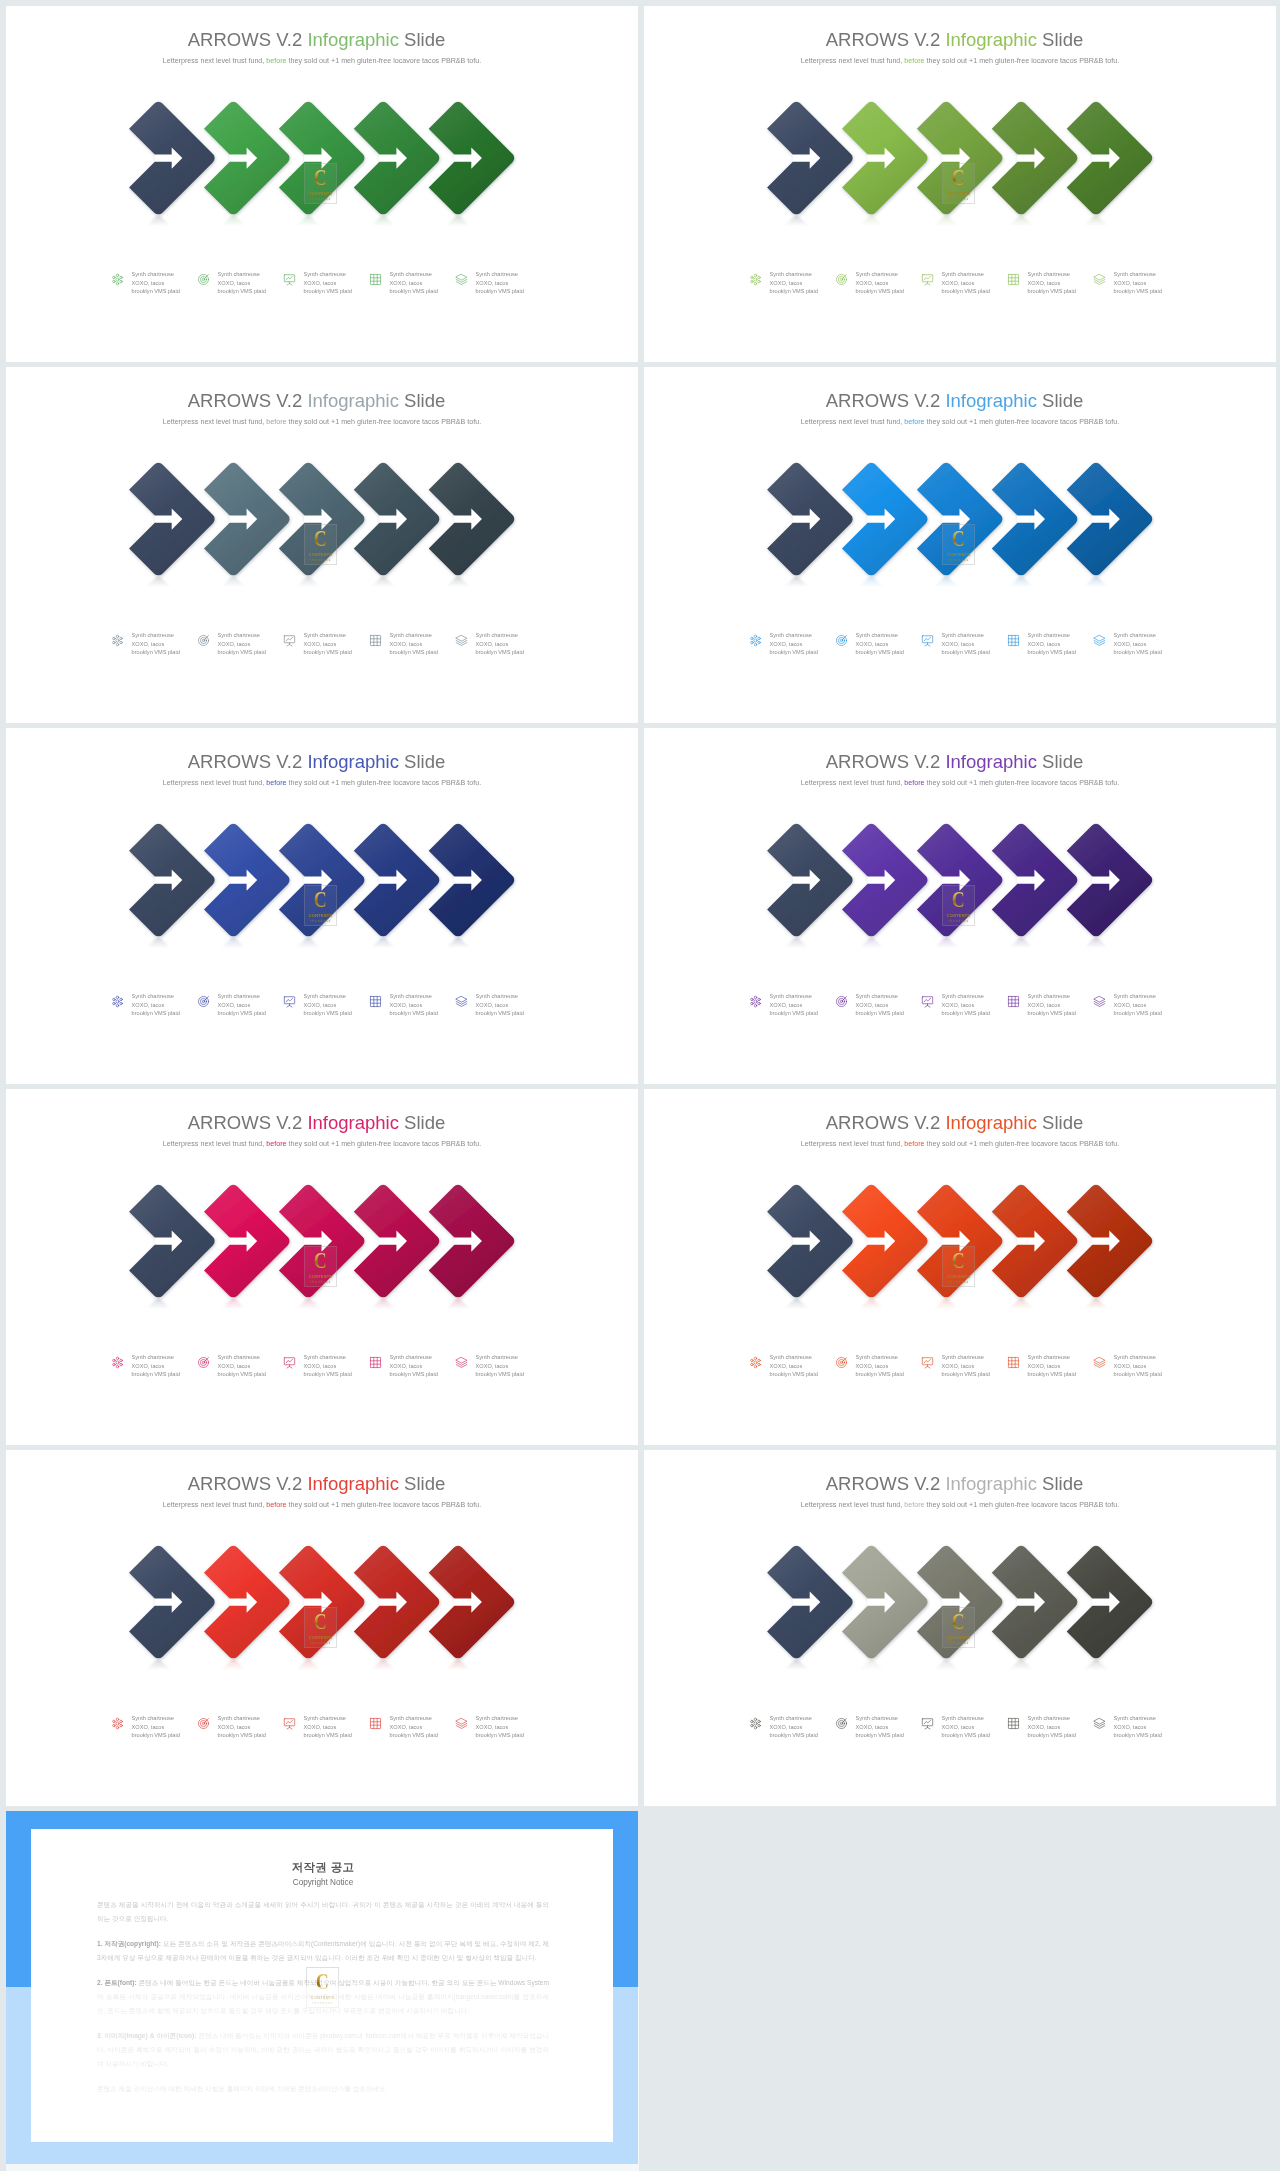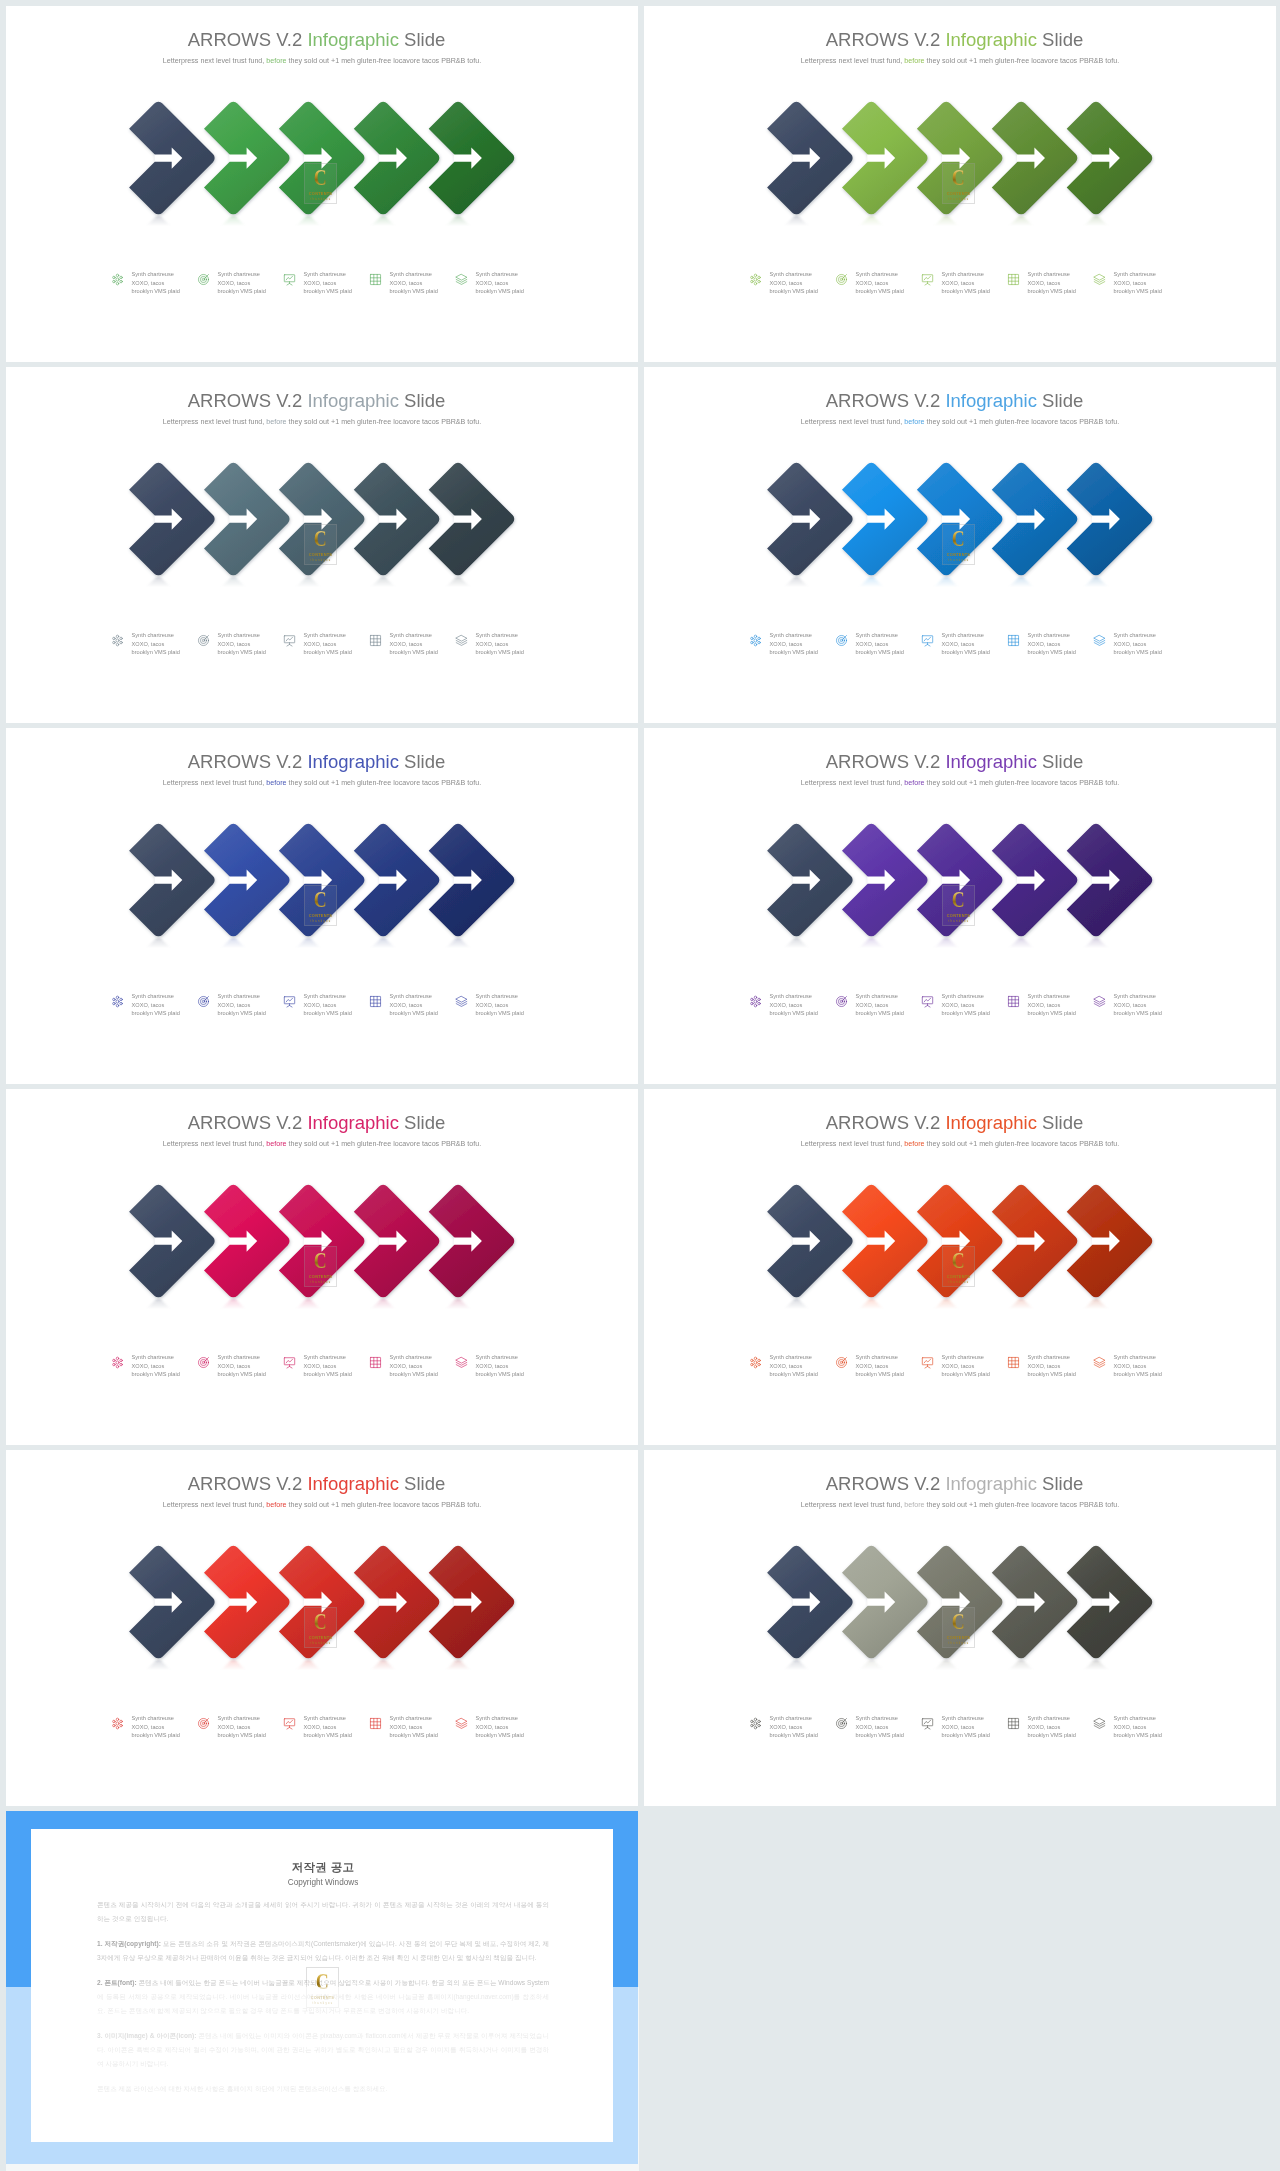--- a/index.html
+++ b/index.html
@@ -1916,21 +1916,21 @@
             <path d="M2.2 11.9 L12 17.1 L21.8 11.9"></path>
             <path d="M2.2 15.9 L12 21.1 L21.8 15.9"></path>
           </svg>
         </span>
         <span class="tx"><span>Synth chartreuse</span><br><span>XOXO, tacos</span><br><span>brooklyn VMS plaid</span></span>
       </div>
     </div>
     <div id="cslide">
       <div id="cpaper">
         <div class="ct">저작권 공고</div>
-        <div class="cs">Copyright Windows</div>
+        <div class="cs">Copyright Notice</div>
         <div class="cp">콘텐츠 제공을 시작하시기 전에 다음의 약관과 소개글을 세세히 읽어 주시기 바랍니다. 귀하가 이 콘텐츠 제공을 시작하는 것은 아래의 계약서 내용에 동의하는 것으로 인정됩니다.</div>
         <div class="cp"><b>1. 저작권(copyright):</b><span> 모든 콘텐츠의 소유 및 저작권은 콘텐츠마이스피치(Contentsmaker)에 있습니다. 사전 동의 없이 무단 복제 및 배포, 수정하여 제2, 제3자에게 유상 무상으로 제공하거나 판매하여 이윤을 취하는 것은 금지되어 있습니다. 이러한 조건 위배 확인 시 중대한 민사 및 형사상의 책임을 집니다.</span></div>
         <div class="cp"><b>2. 폰트(font):</b><span> 콘텐츠 내에 들어있는 한글 폰트는 네이버 나눔글꼴로 제작되었으며 상업적으로 사용이 가능합니다. 한글 외의 모든 폰트는 Windows System에 등록된 서체와 공용으로 제작되었습니다. 네이버 나눔글꼴 라이선스에 대한 자세한 사항은 네이버 나눔글꼴 홈페이지(hangeul.naver.com)를 참조하세요. 폰트는 콘텐츠에 함께 제공되지 않으므로 필요할 경우 해당 폰트를 구입하시거나 무료폰트로 변경하여 사용하시기 바랍니다.</span></div>
         <div class="cp"><b>3. 이미지(image) &amp; 아이콘(icon):</b><span> 콘텐츠 내에 들어있는 이미지와 아이콘은 pixabay.com과 flaticon.com에서 제공한 무료 저작물로 이루어져 제작되었습니다. 아이콘은 흑백으로 제작되어 컬러 수정이 가능하며, 이에 관한 권리는 귀하가 별도로 확인하시고 필요할 경우 이미지를 취득하시거나 이미지를 변경하여 사용하시기 바랍니다.</span></div>
         <div class="cp">콘텐츠 제품 라이선스에 대한 자세한 사항은 홈페이지 하단에 기재된 콘텐츠라이선스를 참조하세요.</div>
         <div class="wm" style="left:275px;top:138px;">
           <div class="c">C</div>
           <div class="t1">CONTENTS</div>
           <div class="t2">t h a n k  y o u</div>
         </div>

